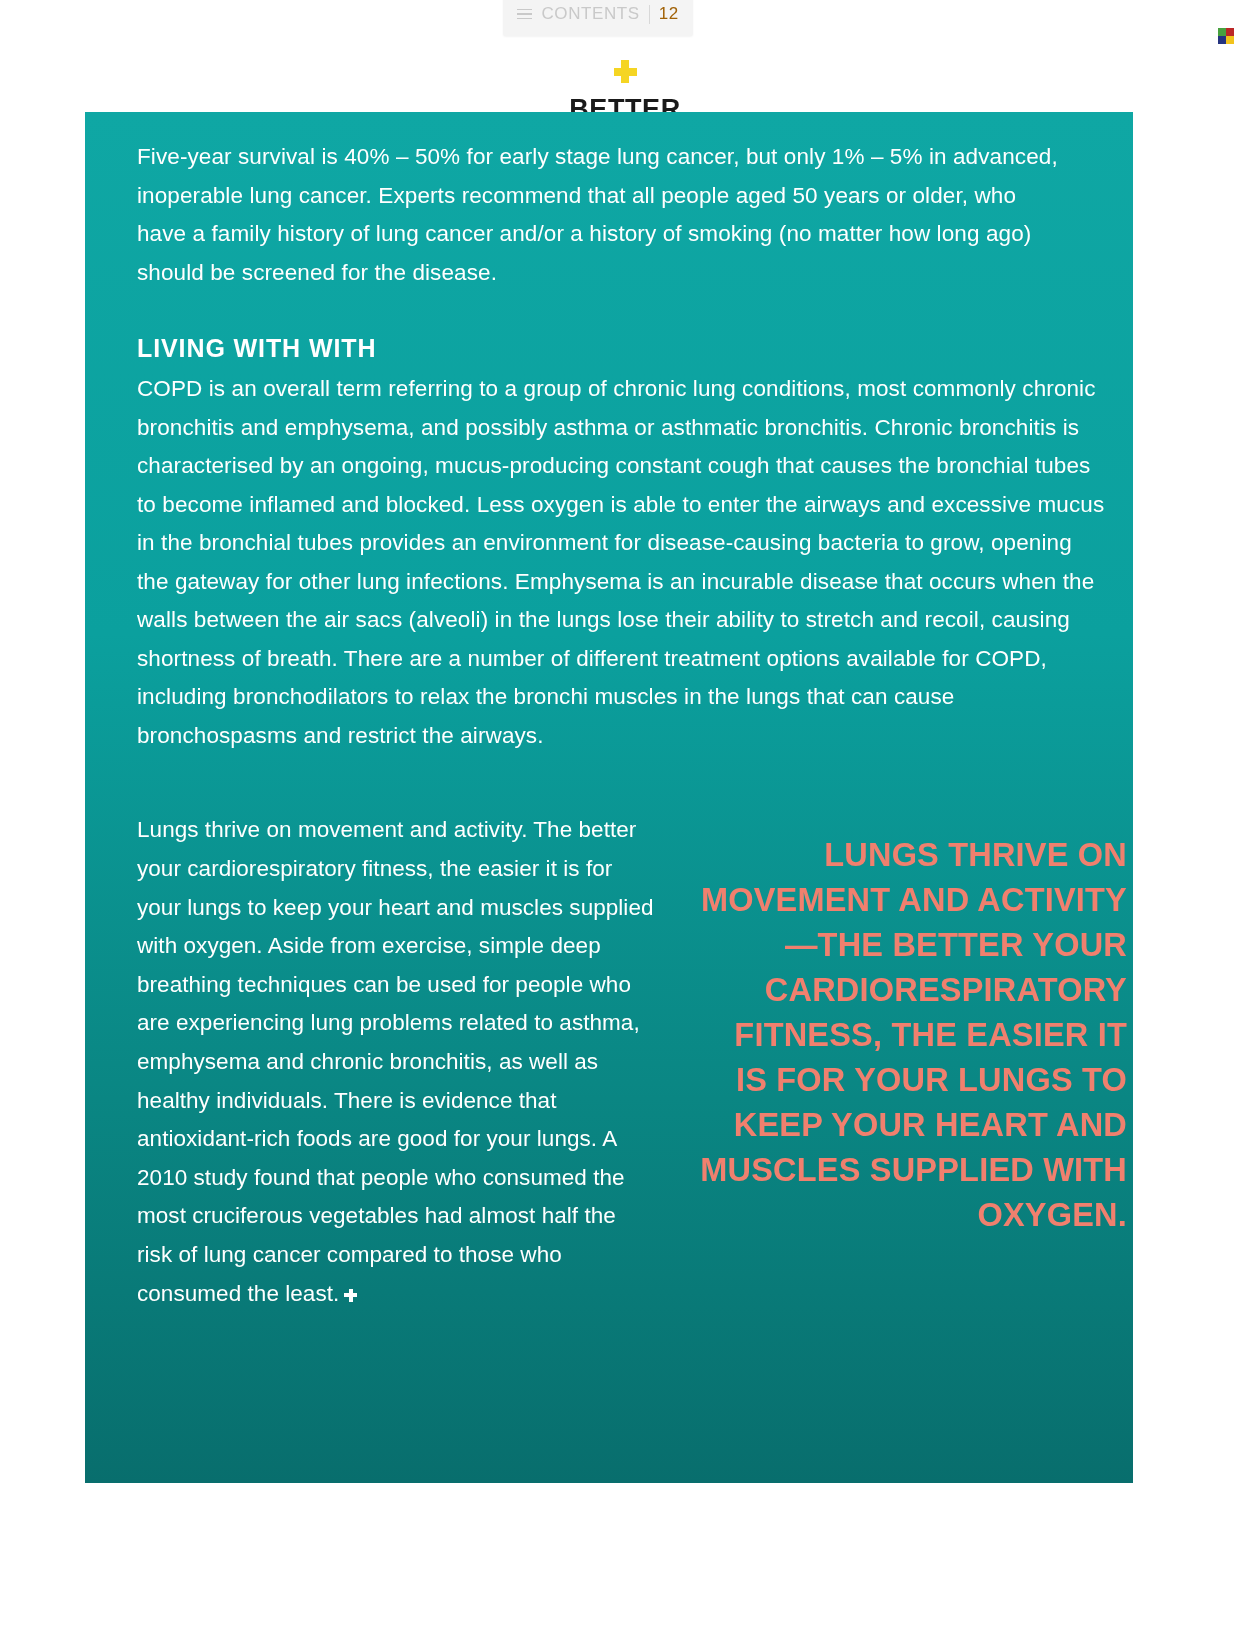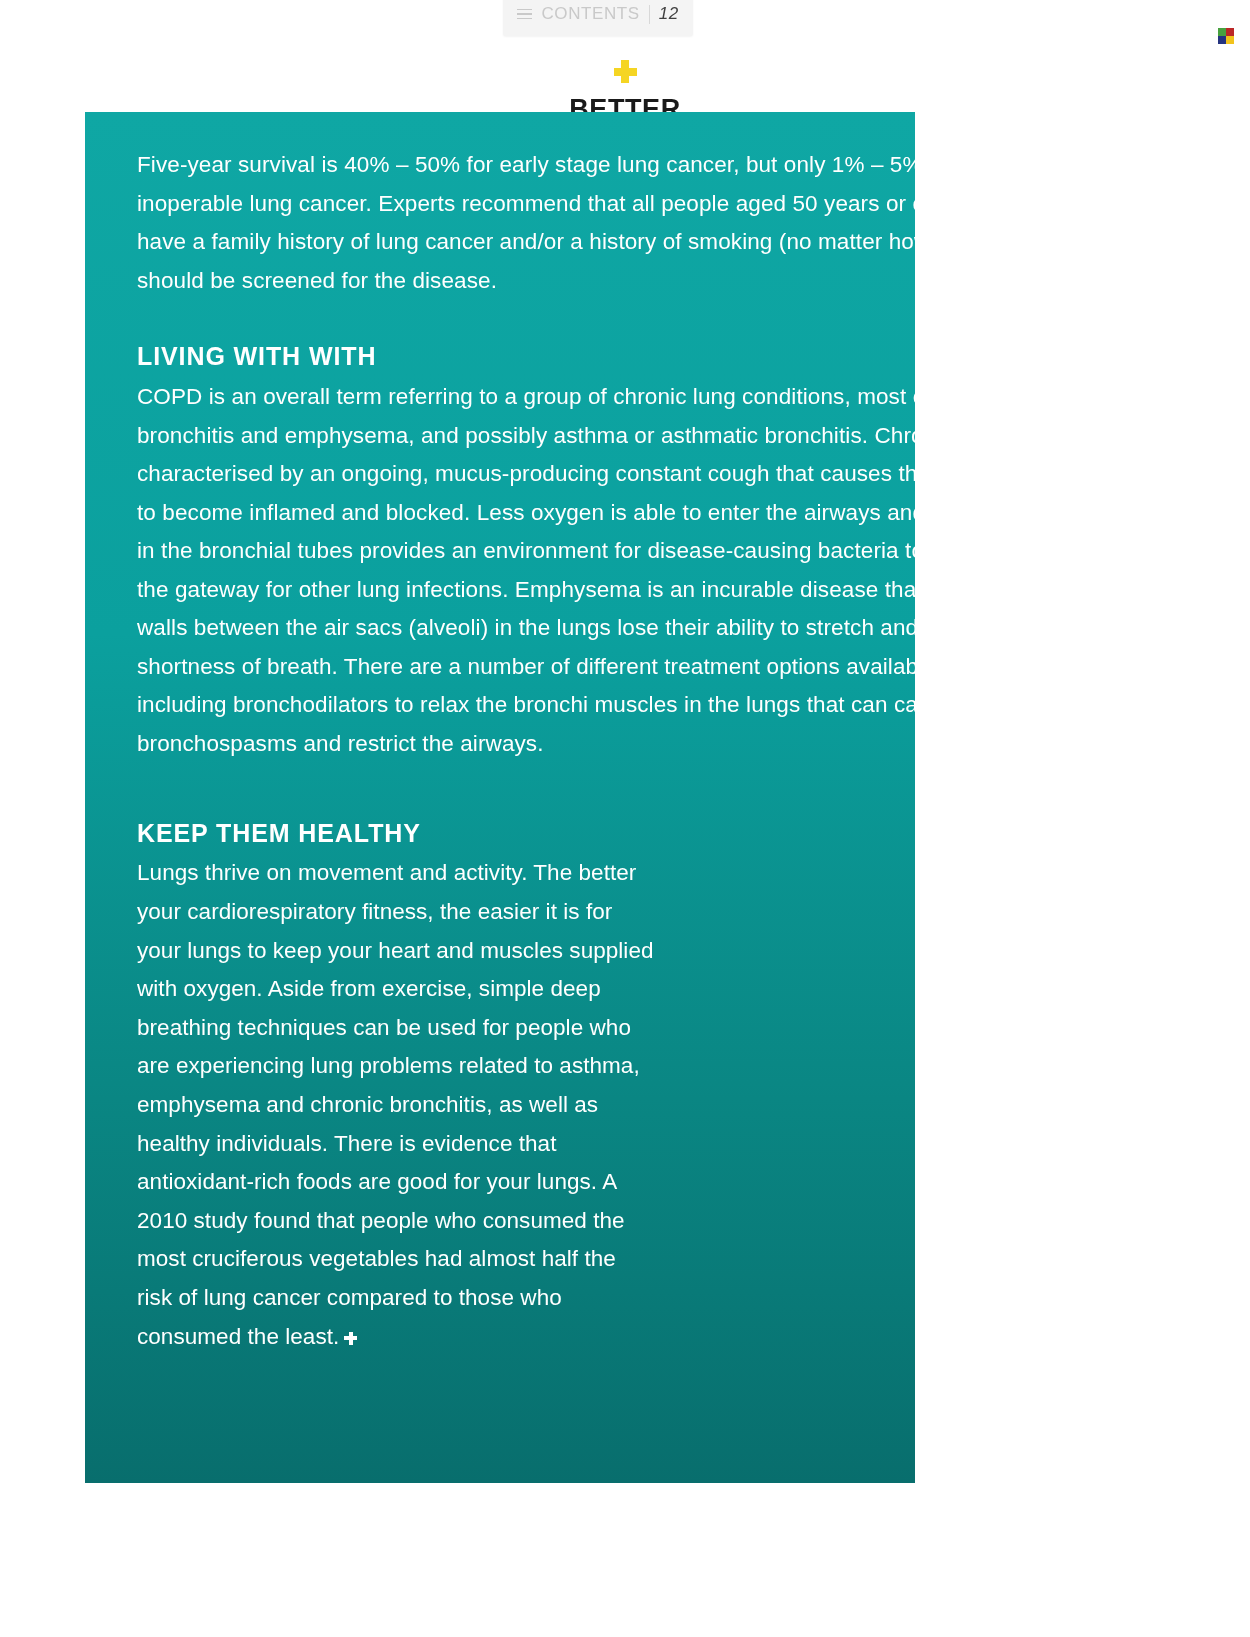--- a/index.html
+++ b/index.html
@@ -58,23 +58,22 @@
     color: #c9c9c9;
     font-weight: 400;
   }
   .contents-divider {
     width: 1px;
     height: 19px;
     background: #d8d8d8;
   }
   .contents-page {
     font-size: 17px;
-    color: #404040;
+    color: #a16207;
     letter-spacing: 0.4px;
-    font-style: italic;
   }
 
   
   .win-logo {
     position: absolute;
     left: 1218px;
     top: 28px;
     width: 16px;
     height: 16px;
     display: grid;
@@ -122,24 +121,24 @@
     color: #1a1a1a;
     margin-left: 9px;
     text-align: center;
   }
 
   
   .panel {
     position: absolute;
     left: 85px;
     top: 112px;
-    width: 830px;
+    width: 1048px;
     height: 1371px;
     background: linear-gradient(180deg, #0fa7a4 0%, #0ba09e 38%, #0a8683 72%, #086e6d 100%);
-    padding: 34px 52px 0 52px;
+    padding: 26px 52px 0 52px;
   }
 
   .lede {
     font-size: 22.5px;
     line-height: 38.6px;
     color: #ffffff;
     font-weight: 300;
     letter-spacing: 0.1px;
     width: 930px;
   }
@@ -245,22 +244,22 @@
   <div class="panel">
 
     <p class="lede">Five-year survival is 40% – 50% for early stage lung cancer, but only 1% – 5% in advanced, inoperable lung cancer. Experts recommend that all people aged 50 years or older, who have a family history of lung cancer and/or a history of smoking (no matter how long ago) should be screened for the disease.</p>
 
     <h2 class="sec-head">LIVING WITH WITH</h2>
     <p class="body-copy">COPD is an overall term referring to a group of chronic lung conditions, most commonly chronic bronchitis and emphysema, and possibly asthma or asthmatic bronchitis. Chronic bronchitis is characterised by an ongoing, mucus-producing constant cough that causes the bronchial tubes to become inflamed and blocked. Less oxygen is able to enter the airways and excessive mucus in the bronchial tubes provides an environment for disease-causing bacteria to grow, opening the gateway for other lung infections. Emphysema is an incurable disease that occurs when the walls between the air sacs (alveoli) in the lungs lose their ability to stretch and recoil, causing shortness of breath. There are a number of different treatment options available for COPD, including bronchodilators to relax the bronchi muscles in the lungs that can cause bronchospasms and restrict the airways.</p>
 
     <div class="twocol">
 
       <div class="col-left">
-        <h2 class="sec-head">KEEP THEM HEALTHY</h2>
         <p class="col-left-copy"><span>Lungs thrive on movement and activity. The better your cardiorespiratory fitness, the easier it is for your lungs to keep your heart and muscles supplied with oxygen. Aside from exercise, simple deep breathing techniques can be used for people who are experiencing lung problems related to asthma, emphysema and chronic bronchitis, as well as healthy individuals. There is evidence that antioxidant-rich foods are good for your lungs. A 2010 study found that people who consumed the most cruciferous vegetables had almost half the risk of lung cancer compared to those who consumed the least.</span><span class="endmark"><i class="h"></i><i class="v"></i></span></p>
       </div>
 
+      <div class="pullquote">Lungs thrive on movement and activity—the better your cardiorespiratory fitness, the easier it is for your lungs to keep your heart and muscles supplied with oxygen.</div>
 
     </div>
 
   </div>
 
 </div>
 
 </body></html>

